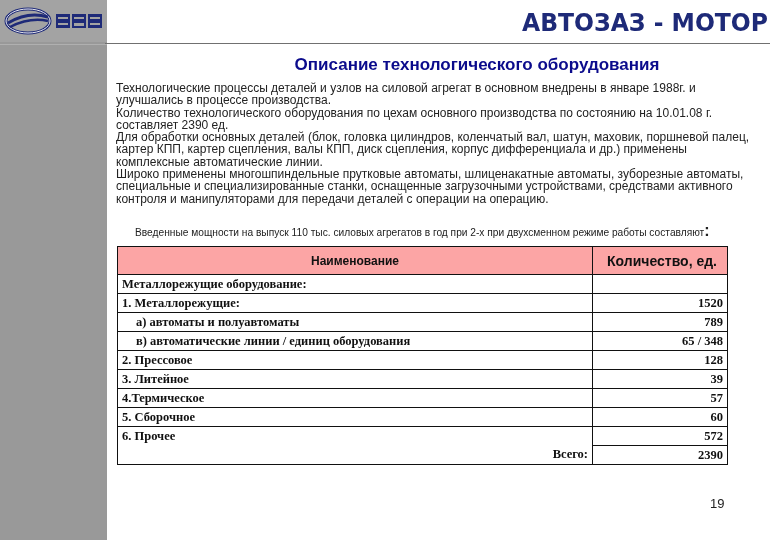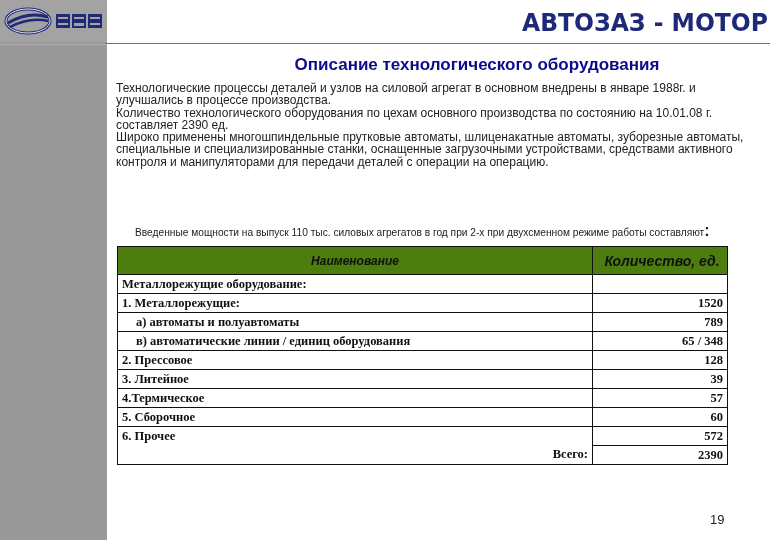--- a/index.html
+++ b/index.html
@@ -10,27 +10,27 @@
   .logo-left { position:absolute; left:4px; top:7px; width:102px; height:28px; }
   .logo-right { position:absolute; left:522px; top:10px; width:248px; height:26px; }
   .hr { position:absolute; left:105px; top:43px; width:665px; height:1px; background:#707070; }
   .title { position:absolute; left:107px; top:55px; width:740px; text-align:center; color:#0b0b8c; font-weight:bold; font-size:17px; }
   .body-text { position:absolute; left:116px; top:82px; width:640px; font-size:12px; line-height:12.3px; color:#222; }
   .body-text p { margin:0; }
   .intro { position:absolute; left:116px; top:222px; width:640px; font-size:10.2px; color:#222;margin-left:19px; }
   .intro .colon { font-size:16px; font-weight:bold; }
   table.equip { position:absolute; left:117px; top:246px; width:611px; border-collapse:collapse; font-family:"Liberation Serif", serif; font-weight:bold; font-size:12.5px; color:#111; }
   table.equip td, table.equip th { border:1.5px solid #111; padding:0 4px; height:18px; }
-  table.equip th { background:#4d7c0f; height:27px; font-family:"Liberation Sans", sans-serif; font-size:12px;font-style:italic; }
+  table.equip th { background:#fca5a5; height:27px; font-family:"Liberation Sans", sans-serif; font-size:12px; }
   table.equip th.qty-h { font-size:14px; width:122px;padding-left:8px; }
   table.equip td.qty { text-align:right; }
   table.equip td.indent { padding-left:18px; }
   table.equip td.total-label { text-align:right; border-top:none; }
   table.equip tr.spacer td.name { border-bottom:none; }
-  .page-num { position:absolute; left:710px; top:512px; font-size:13px; color:#222; }
+  .page-num { position:absolute; left:710px; top:496px; font-size:13px; color:#222; }
 </style>
 </head>
 <body>
 
 <div class="sidebar"></div>
 <div class="sidebar-top"></div>
 <div class="sidebar-line"></div>
 
 <div class="logo-left">
   <svg width="102" height="28" viewBox="0 0 102 28">
@@ -56,20 +56,21 @@
   </svg>
 </div>
 
 <div class="hr"></div>
 
 <div class="title">Описание технологического оборудования</div>
 
 <div class="body-text">
   <p>Технологические процессы деталей и узлов на силовой агрегат в основном внедрены в январе 1988г. и улучшались в процессе производства.</p>
   <p>Количество технологического оборудования по цехам основного производства по состоянию на 10.01.08 г. составляет 2390 ед.</p>
+  <p>Для обработки основных деталей (блок, головка цилиндров, коленчатый вал, шатун, маховик, поршневой палец, картер КПП, картер сцепления, валы КПП, диск сцепления, корпус дифференциала и др.) применены комплексные автоматические линии.</p>
   <p>Широко применены многошпиндельные прутковые автоматы, шлиценакатные автоматы, зуборезные автоматы, специальные и специализированные станки, оснащенные загрузочными устройствами, средствами активного контроля и манипуляторами для передачи деталей с операции на операцию.</p>
 </div>
 
 <div class="intro">
   <span>Введенные мощности на выпуск 110 тыс. силовых агрегатов в год при 2-х при двухсменном режиме работы составляют</span><span class="colon">:</span>
 </div>
 
 <table class="equip">
   <tbody>
       <tr>

